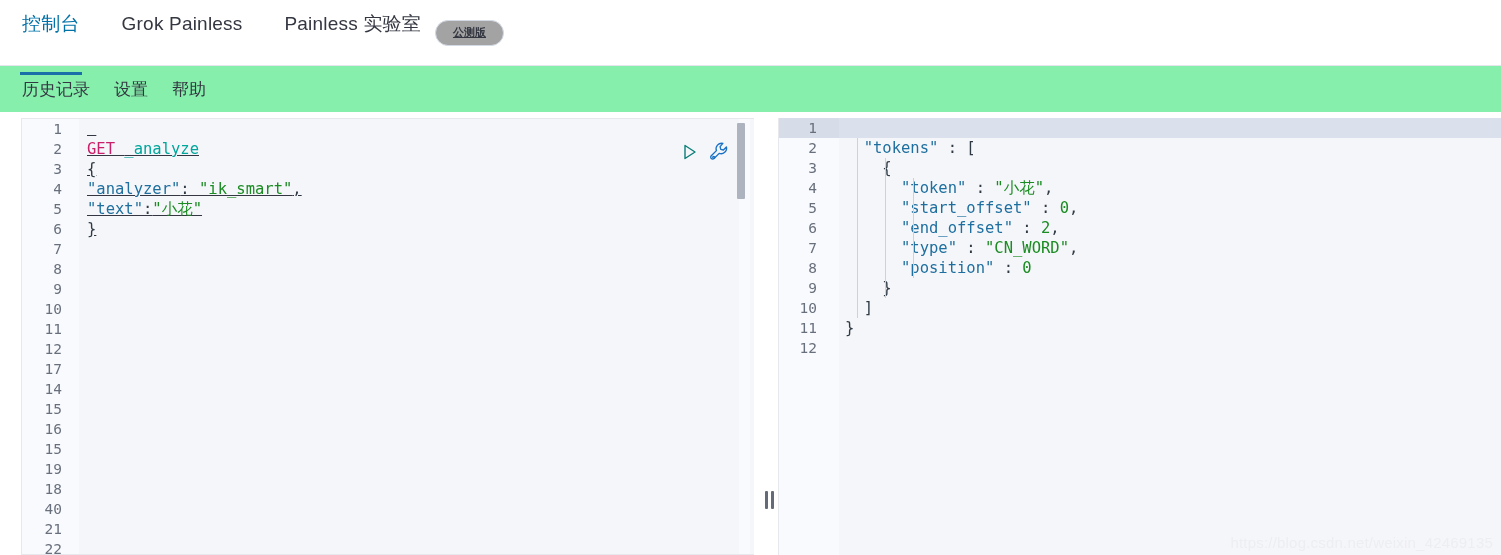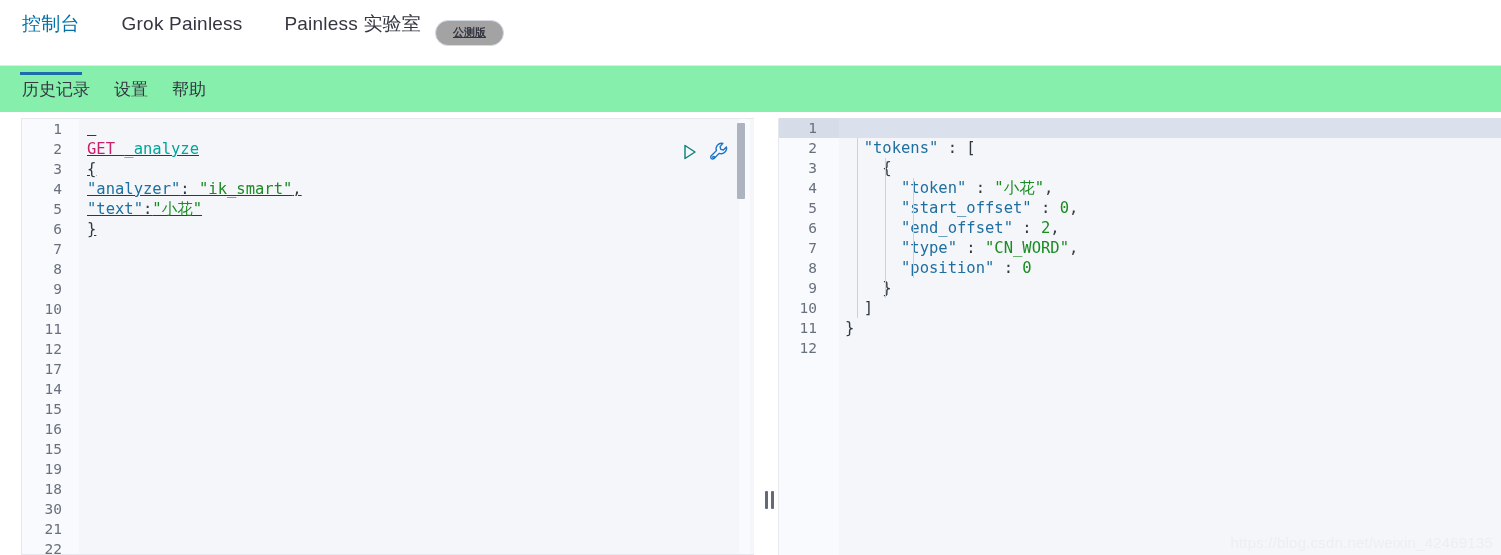--- a/index.html
+++ b/index.html
@@ -286,21 +286,21 @@
           <div class="ln">10</div>
           <div class="ln">11</div>
           <div class="ln">12</div>
           <div class="ln">17</div>
           <div class="ln">14</div>
           <div class="ln">15</div>
           <div class="ln">16</div>
           <div class="ln">15</div>
           <div class="ln">19</div>
           <div class="ln">18</div>
-          <div class="ln">30</div>
+          <div class="ln">40</div>
           <div class="ln">21</div>
           <div class="ln">22</div>
         </div>
       <div id="left-content">
           <div class="cl">&nbsp;</div>
           <div class="cl"><span class="tok-method">GET</span><span class="tok-punct"> </span><span class="tok-url">_analyze</span></div>
           <div class="cl"><span class="tok-brace">{</span></div>
           <div class="cl"><span class="tok-key">"analyzer"</span><span class="tok-punct">: </span><span class="tok-str">"ik_smart"</span><span class="tok-punct">,</span></div>
           <div class="cl"><span class="tok-key">"text"</span><span class="tok-punct">:</span><span class="tok-str">"小花"</span></div>
           <div class="cl"><span class="tok-brace">}</span></div>

